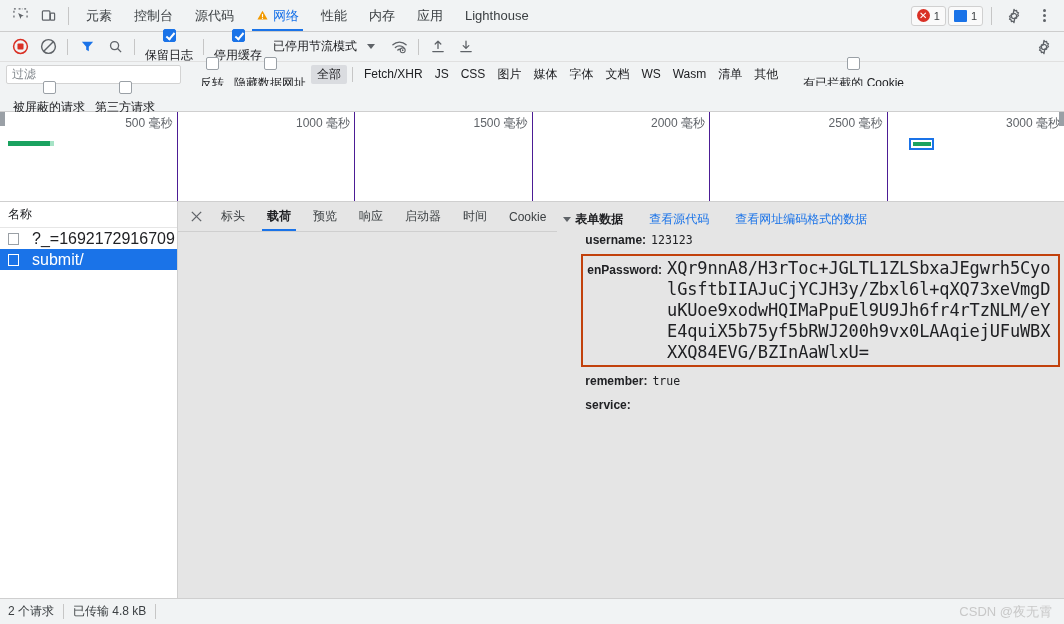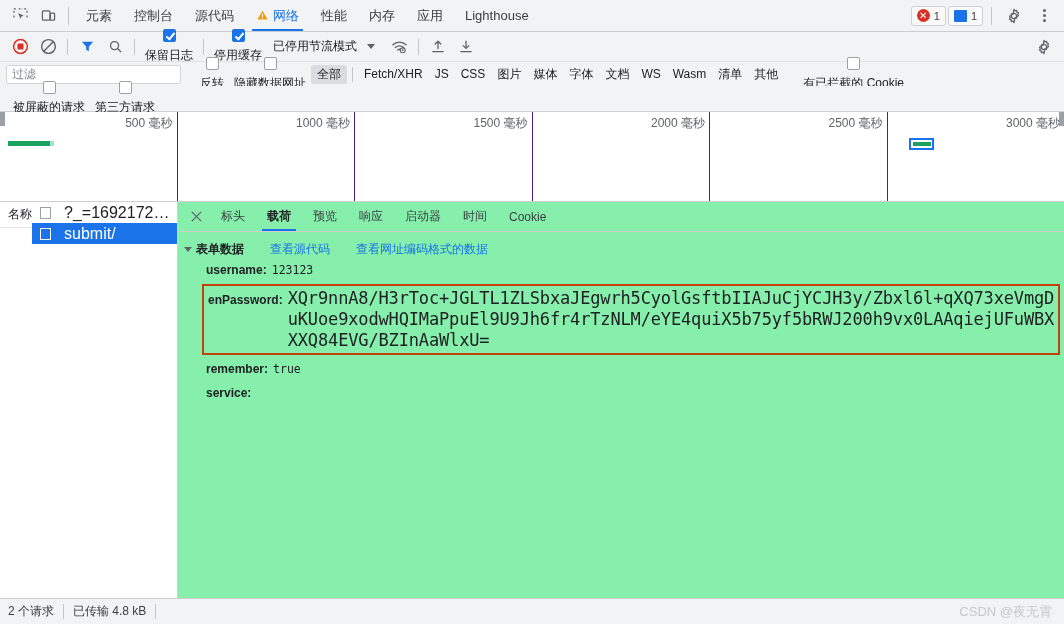--- a/index.html
+++ b/index.html
@@ -179,21 +179,21 @@
     position: absolute; left: 2px; top: 2px; right: 1px; bottom: 2px;
     background: #1aa260; display: block;
   }
 
   
   .split { flex: 1; display: flex; min-height: 0; }
   .reqlist {
     width: 178px; min-width: 178px;
     background: #fff;
     border-right: 1px solid #cfcfcf;
-    display: flex; flex-direction: row;
+    display: flex; flex-direction: column;
   }
   .rl-head {
     height: 26px; min-height: 26px;
     display: flex; align-items: center;
     padding-left: 8px;
     font-size: 12px; color: #202124;
     background: #fff;
     border-bottom: 1px solid #e6e6e6;
   }
   .rl-rows { flex: 1; overflow: hidden; }
@@ -204,21 +204,21 @@
     white-space: nowrap; overflow: hidden;
   }
   .rl-row.sel { background: #1a73e8; color: #fff; }
   .rl-icon {
     width: 11px; height: 12px; flex: none;
     border: 1px solid #9aa0a6; background: #fff;
   }
   .rl-row.sel .rl-icon { border-color: #fff; background: #1a73e8; }
   .rl-row .nm { overflow: hidden; text-overflow: ellipsis; }
 
-  .detail { flex: 1; display: flex; flex-direction: column; background: #86efac; min-width: 0; }
+  .detail { flex: 1; display: flex; flex-direction: row; background: #e5e5e5; min-width: 0; }
   .det-tabs {
     height: 30px; min-height: 30px;
     display: flex; align-items: stretch;
     border-bottom: 1px solid #cfcfcf;
     padding-left: 4px;
   }
   .close-x {
     width: 28px; display: flex; align-items: center; justify-content: center;
     color: #5f6368;
   }

